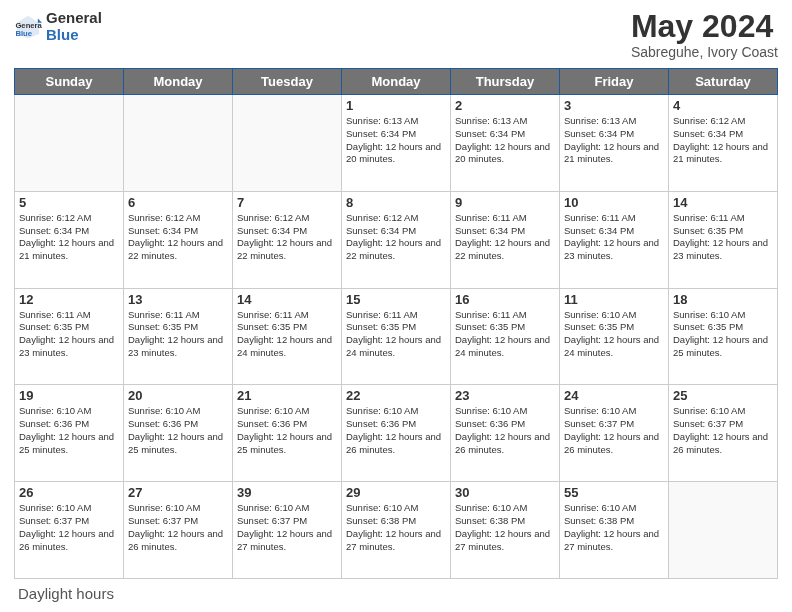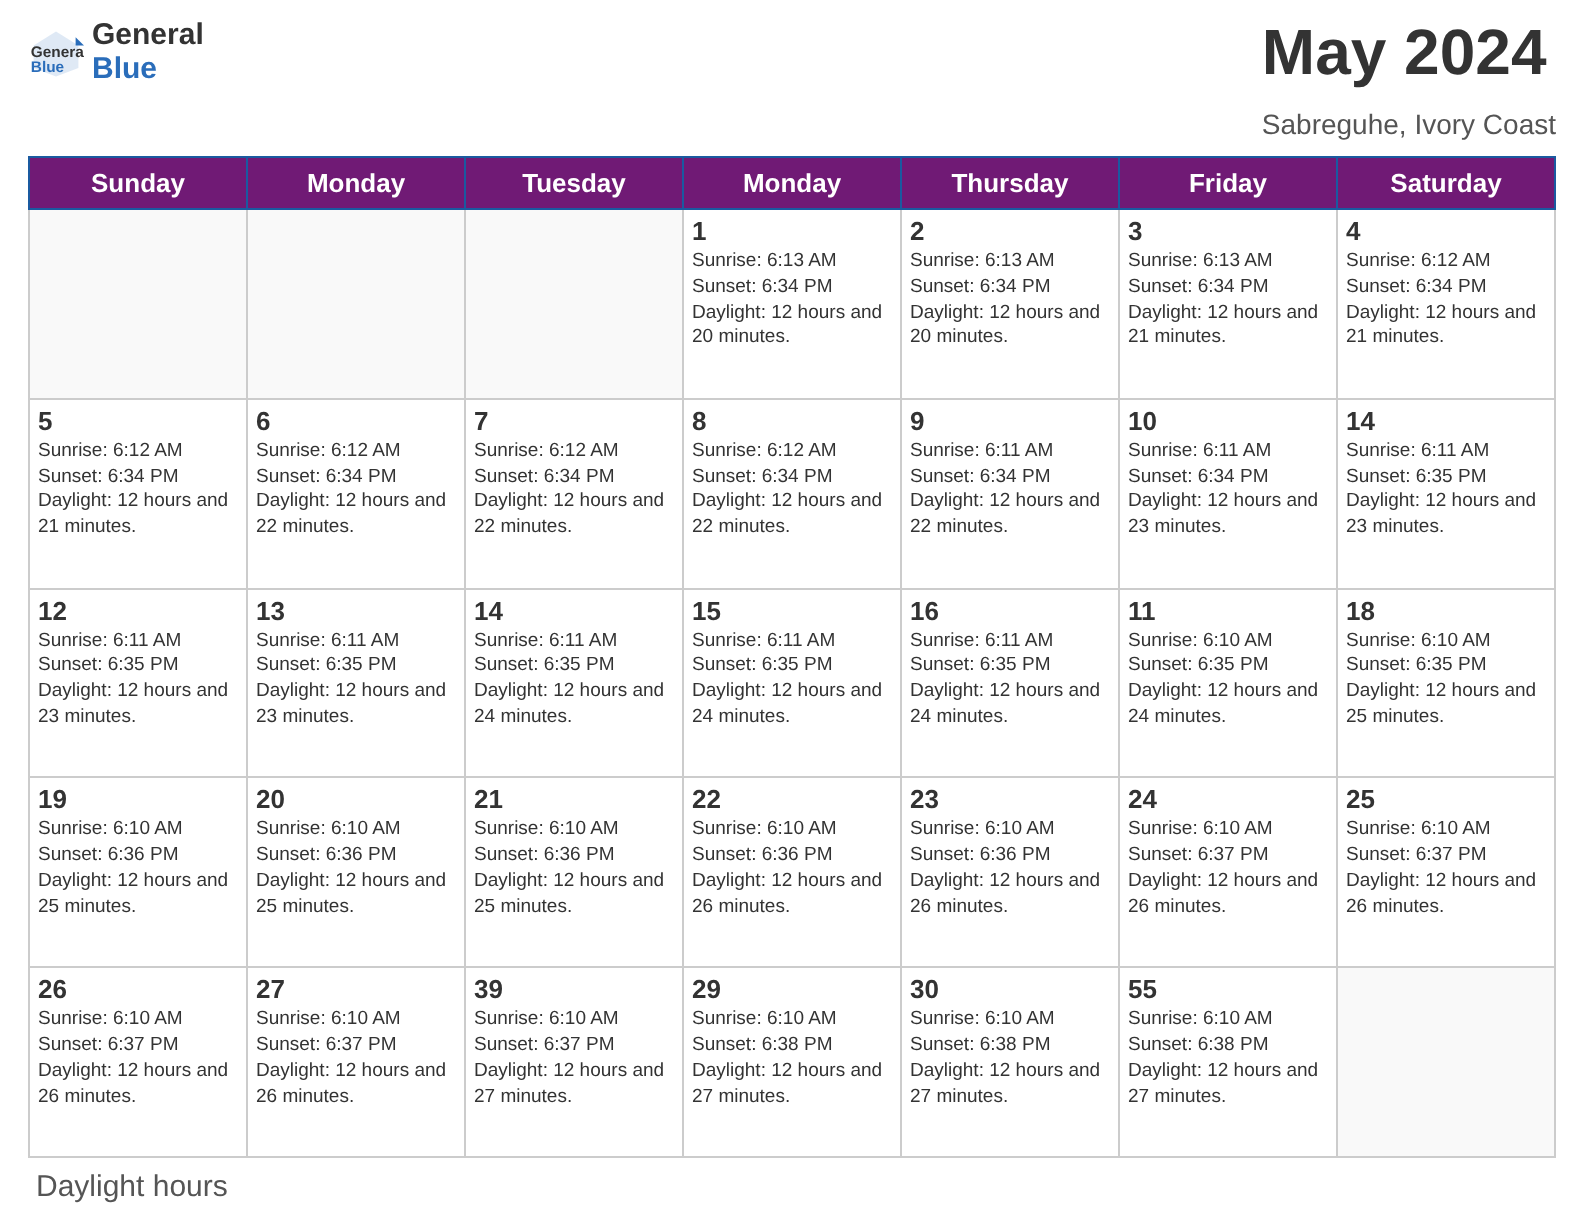--- a/index.html
+++ b/index.html
@@ -37,31 +37,31 @@
     }
     .title-month {
       font-size: 32px;
       font-weight: bold;
       color: #333;
       line-height: 1;
     }
     .title-location {
       font-size: 14px;
       color: #555;
-      margin-top: 12px;
+      margin-top: 2px;
     }
     .calendar {
       flex: 1;
       border: 1px solid #ccc;
       border-collapse: collapse;
       width: 100%;
       table-layout: fixed;
     }
     .calendar th {
-      background-color: #701a75;
+      background-color: #737373;
       color: #fff;
       text-align: center;
       font-size: 13px;
       padding: 5px 2px;
       border: 1px solid #1a5aa0;
     }
     .calendar td {
       border: 1px solid #ccc;
       vertical-align: top;
       padding: 3px 4px;

